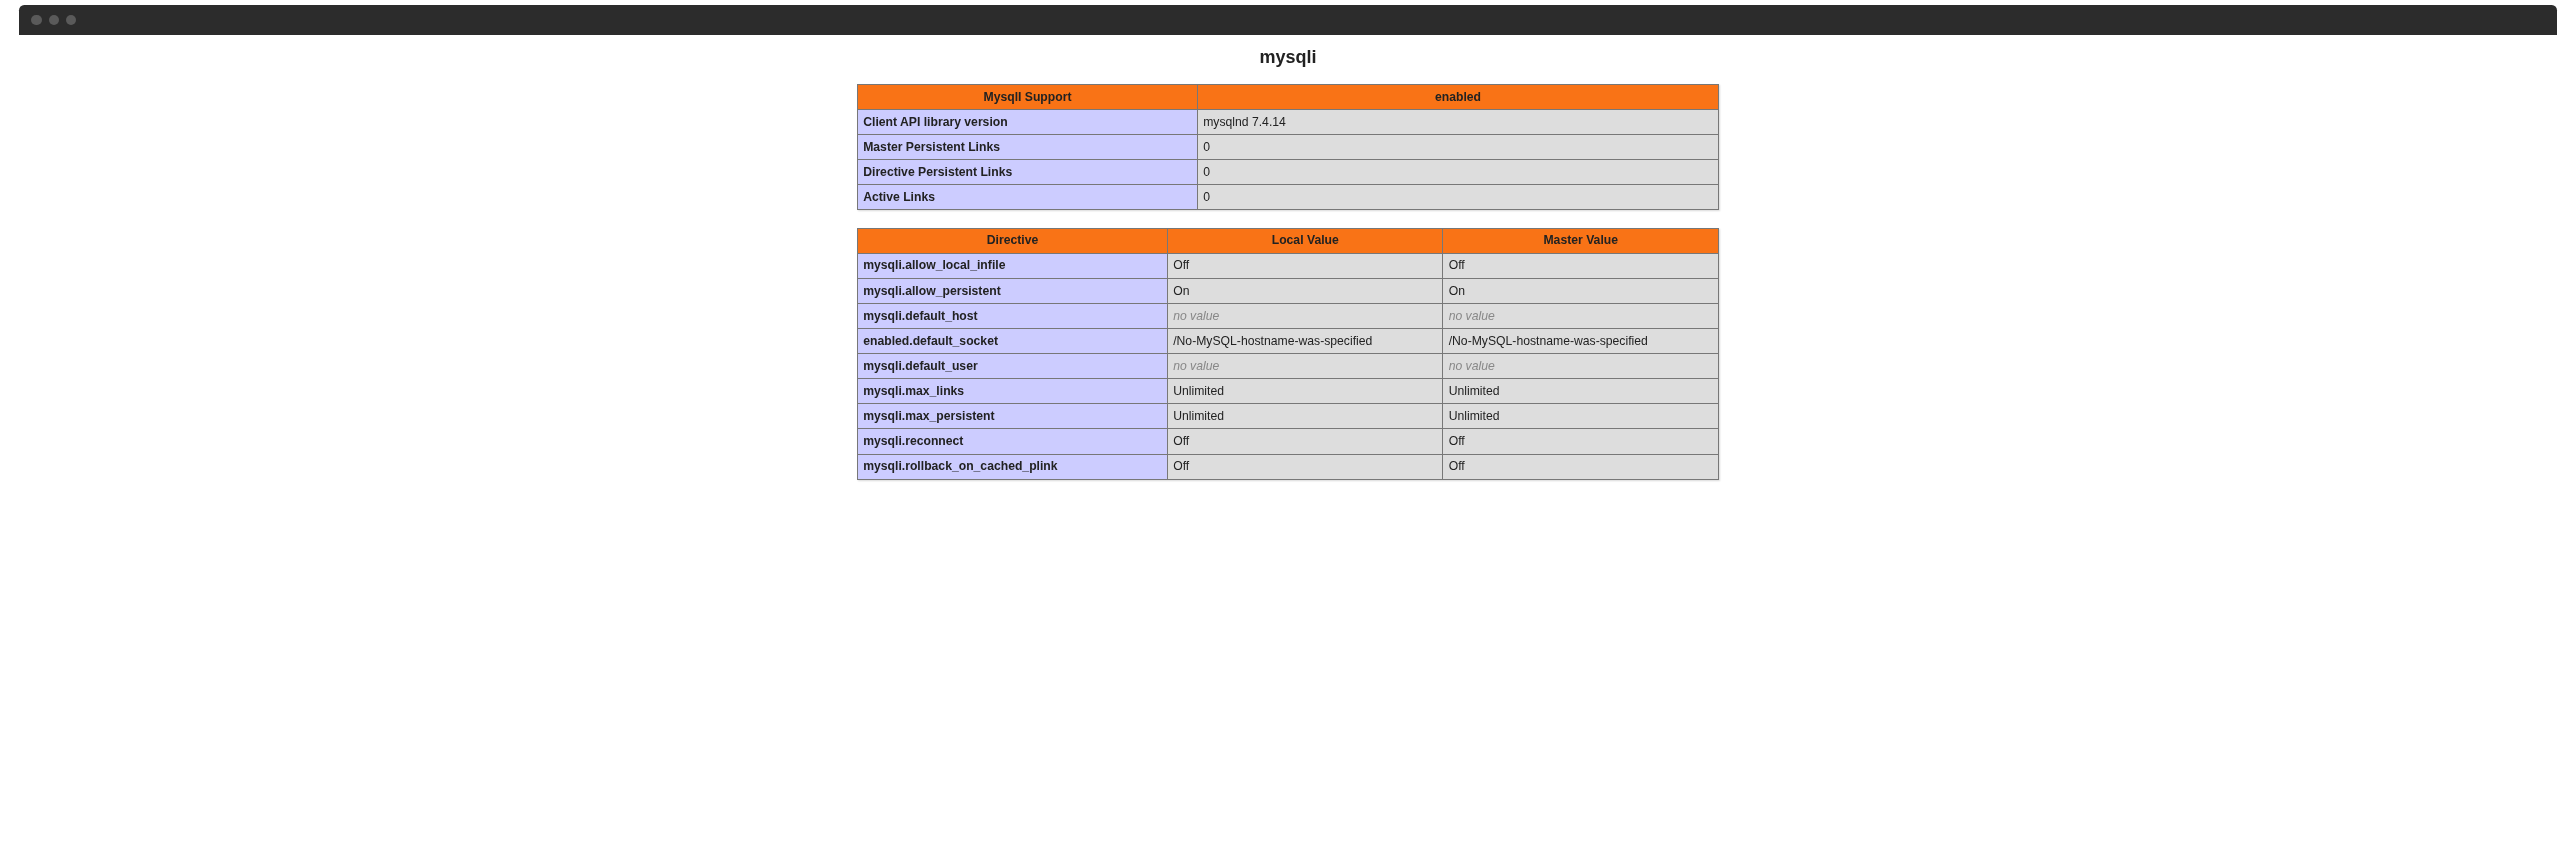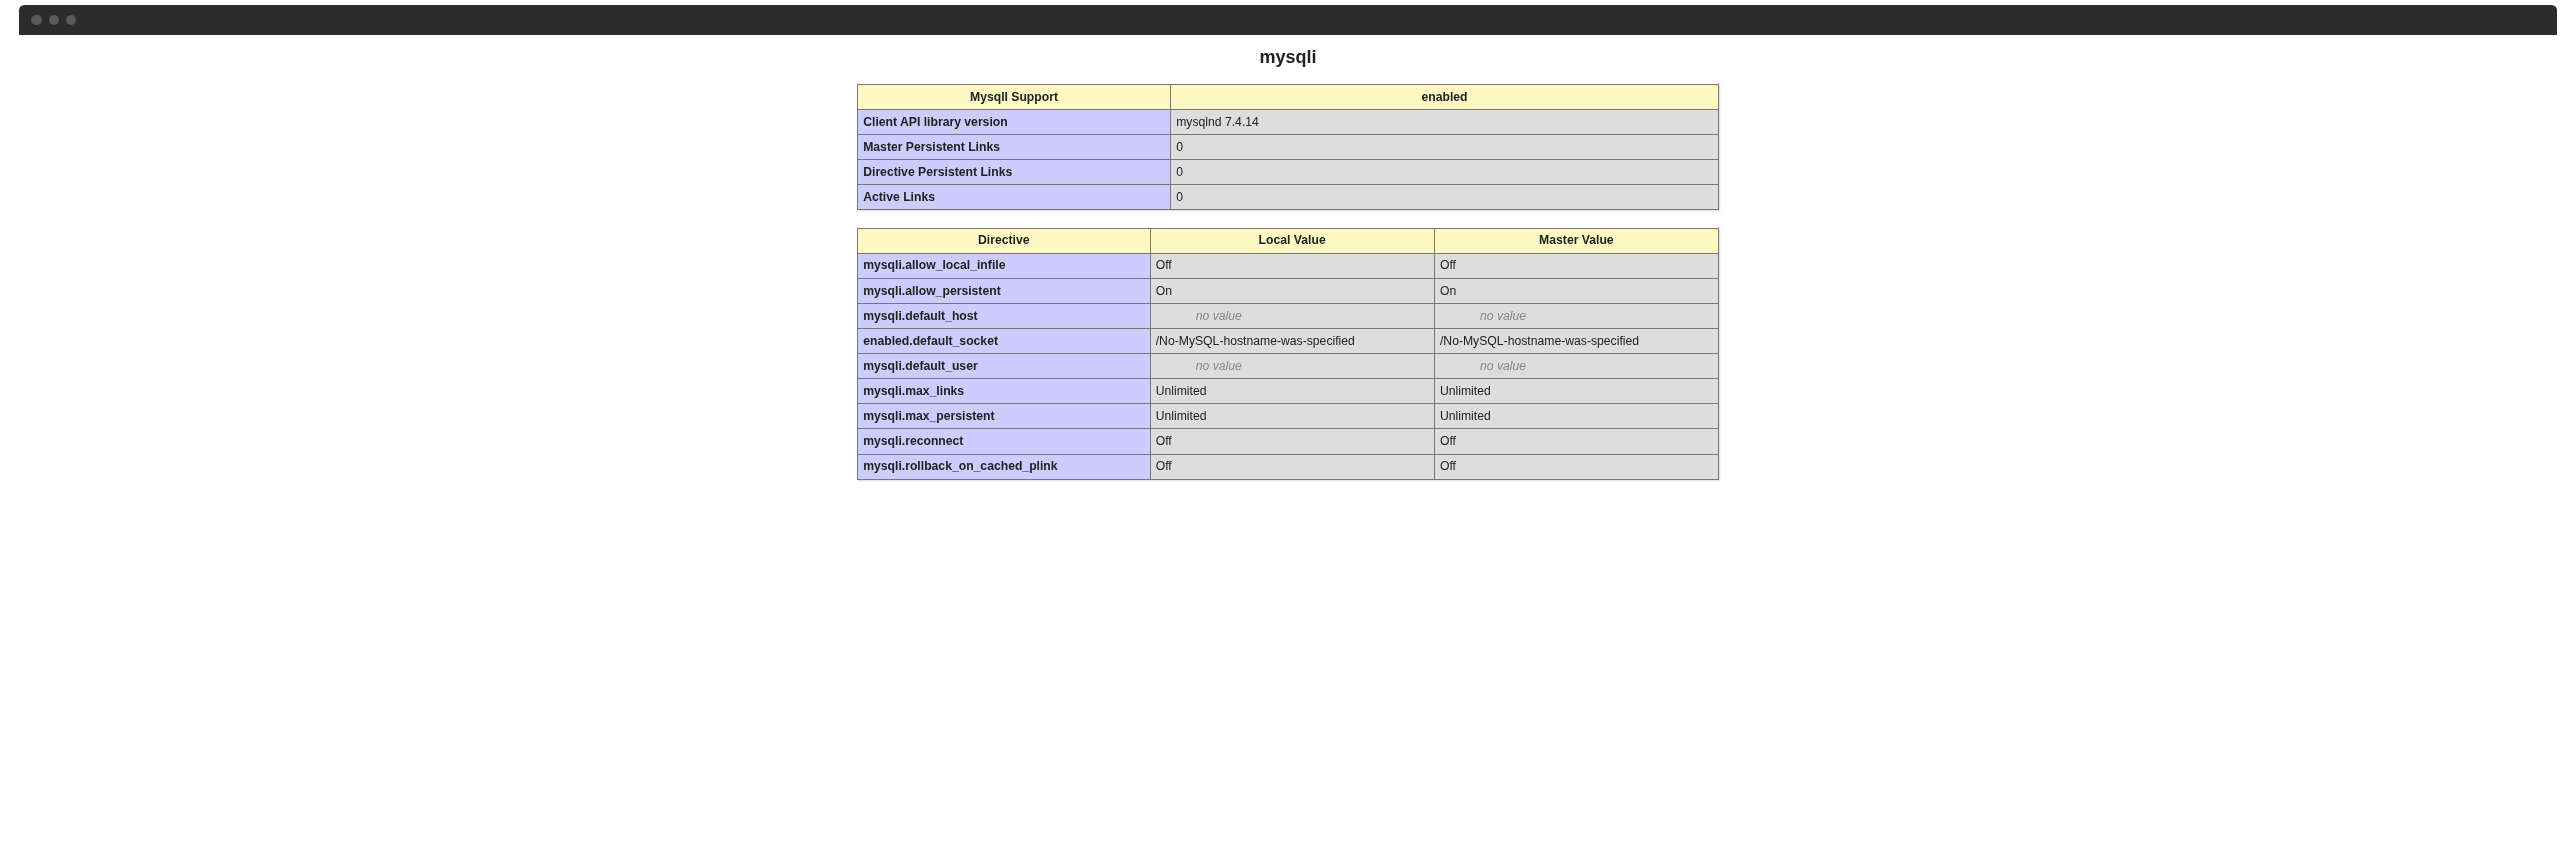--- a/index.html
+++ b/index.html
@@ -4,24 +4,24 @@
 <style>
   * { box-sizing: border-box; margin: 0; padding: 0; }
   body { font-family: "Helvetica Neue", Helvetica, Arial, sans-serif; background: #fff; color: #222; }
   .titlebar { background: #2c2c2c; height: 30px; display: flex; align-items: center; padding: 0 12.2px; margin: 5.2px 19px 0 19px; border-radius: 5.2px 5.2px 0 0; }
   .dots { display: flex; gap: 7px; }
   .dot { width: 10.4px; height: 10.4px; border-radius: 50%; background: #5a5a5a; }
   .page { width: 100%; }
   h1 { text-align: center; font-size: 18px; font-weight: 700; margin: 12.2px 0 15.7px 0; }
   table { border-collapse: collapse; width: 862px; margin: 0 auto 17.4px auto; box-shadow: 0.9px 0.9px 1.7px rgba(0,0,0,.15); }
   th, td { border: 0.9px solid #777; padding: 3.5px 5.2px; font-size: 12.2px; text-align: left; vertical-align: middle; line-height: 1.4; }
-  th { background: #fef9c3; font-weight: 700; text-align: center; }
-  td.e { background: #ccccff; font-weight: 700; width: 313px; }
+  th { background: #f97316; font-weight: 700; text-align: center; }
+  td.e { background: #ccccff; font-weight: 700; width: 340px; }
   td.v { background: #dddddd; }
-  .novalue { color: #888; font-style: italic; margin-left: 40px; }
+  .novalue { color: #888; font-style: italic; }
   .t2 td.v { width: 335px; }
 </style>
 </head>
 <body>
 
 <div class="titlebar">
   <div class="dots">
     <div class="dot"></div>
     <div class="dot"></div>
     <div class="dot"></div>

